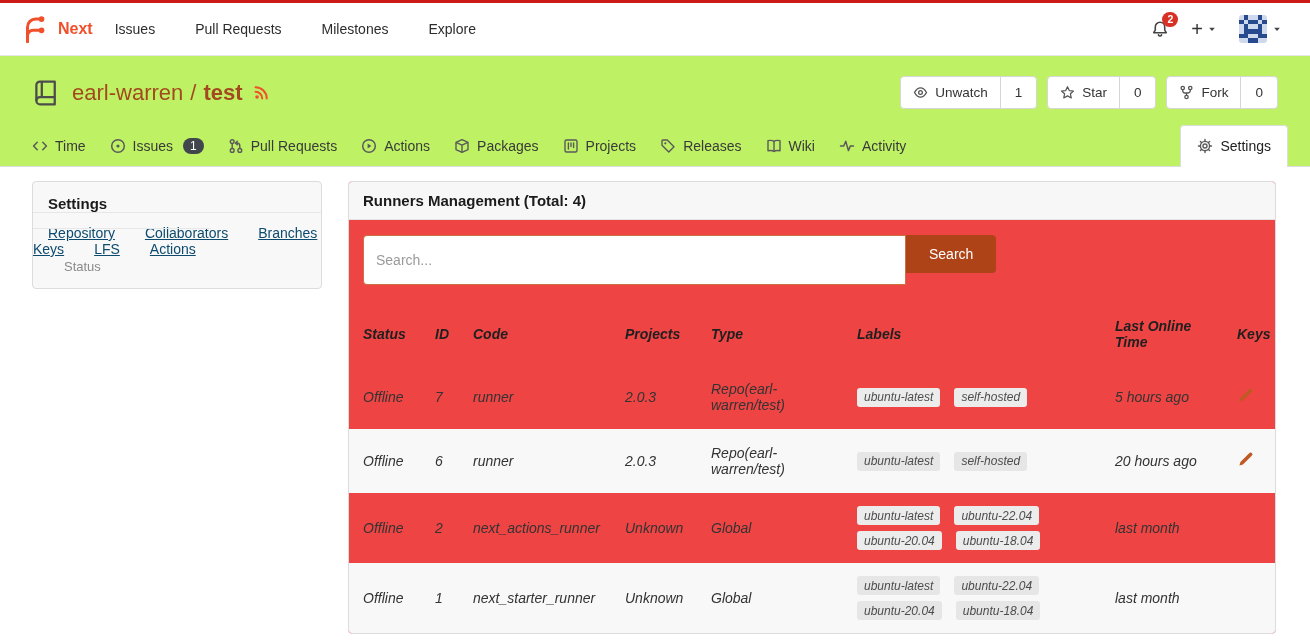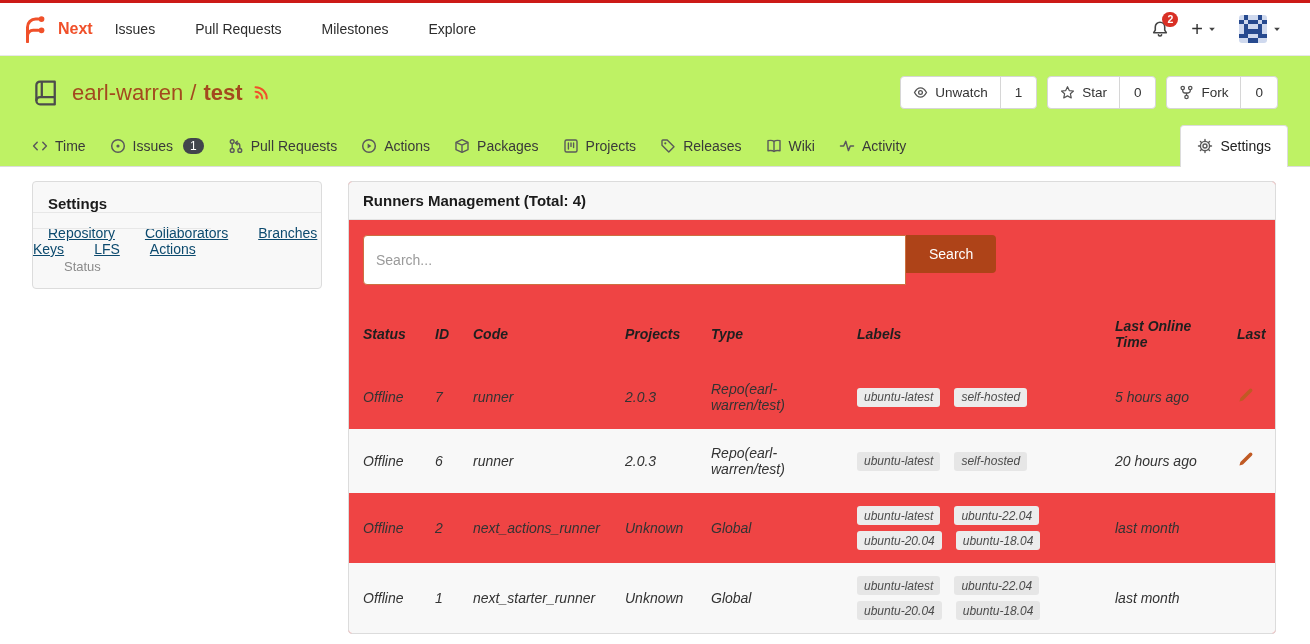--- a/index.html
+++ b/index.html
@@ -378,21 +378,21 @@
           </colgroup>
           <thead>
               <tr id="table-head-row">
                 <th>Status</th>
                 <th>ID</th>
                 <th>Code</th>
                 <th>Projects</th>
                 <th>Type</th>
                 <th>Labels</th>
                 <th>Last Online Time</th>
-                <th>Last</th>
+                <th>Keys</th>
               </tr>
             </thead>
           <tbody id="table-body">
               <tr>
                 <td>Offline</td>
                 <td>7</td>
                 <td>runner</td>
                 <td>2.0.3</td>
                 <td>Repo(earl-warren/test)</td>
                 <td>

